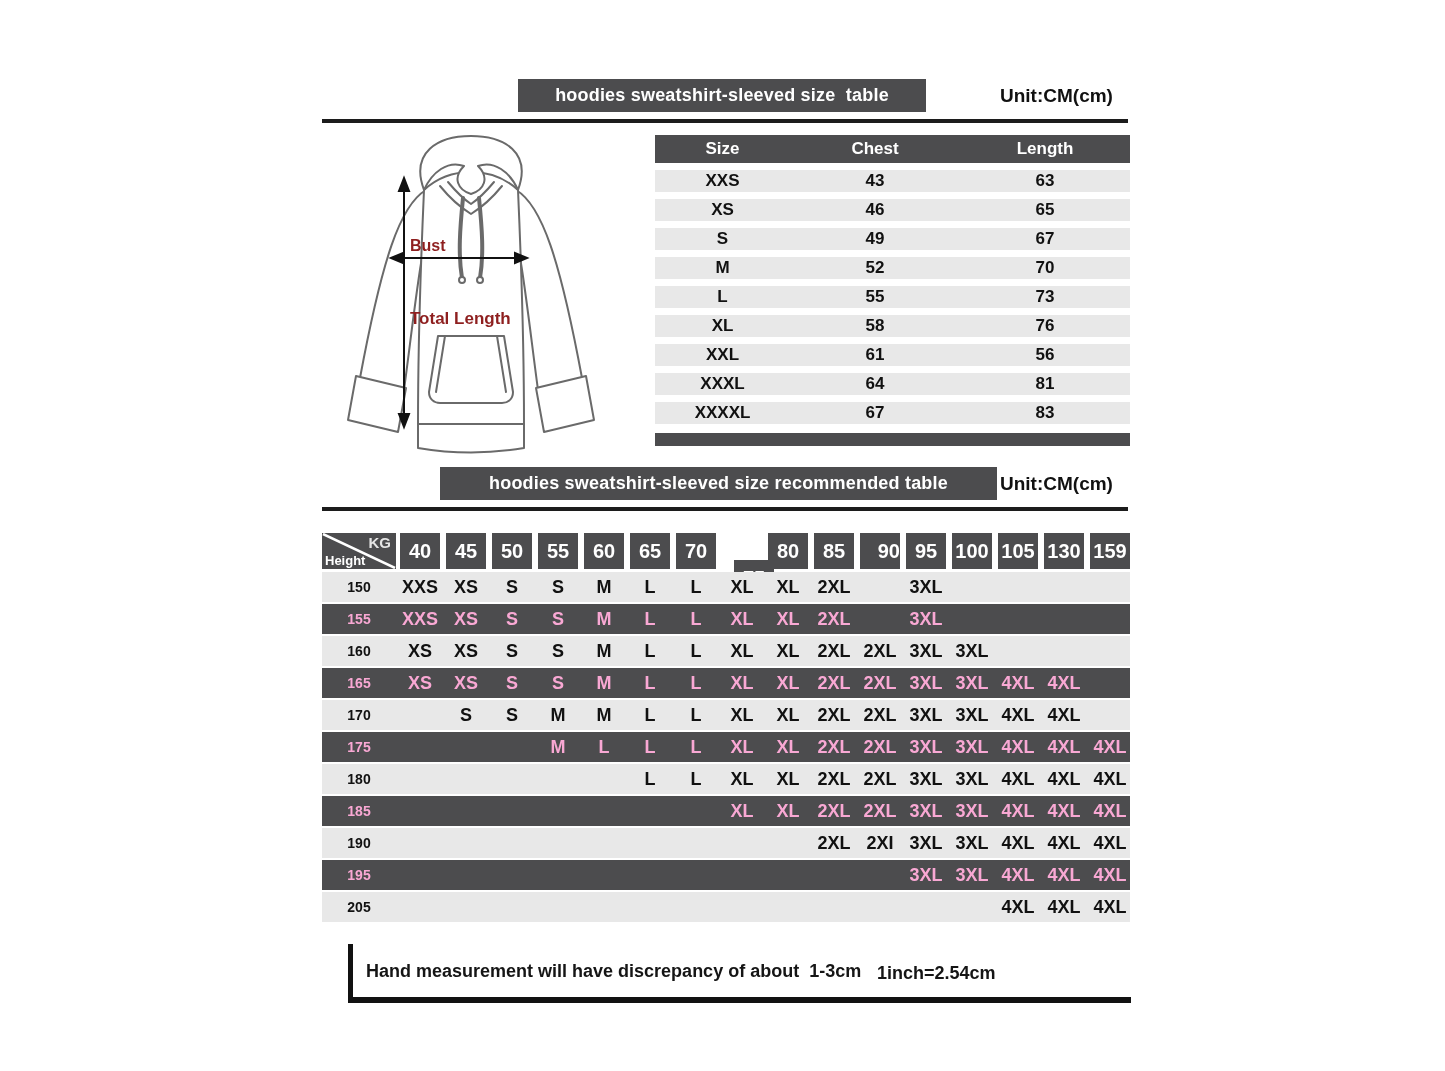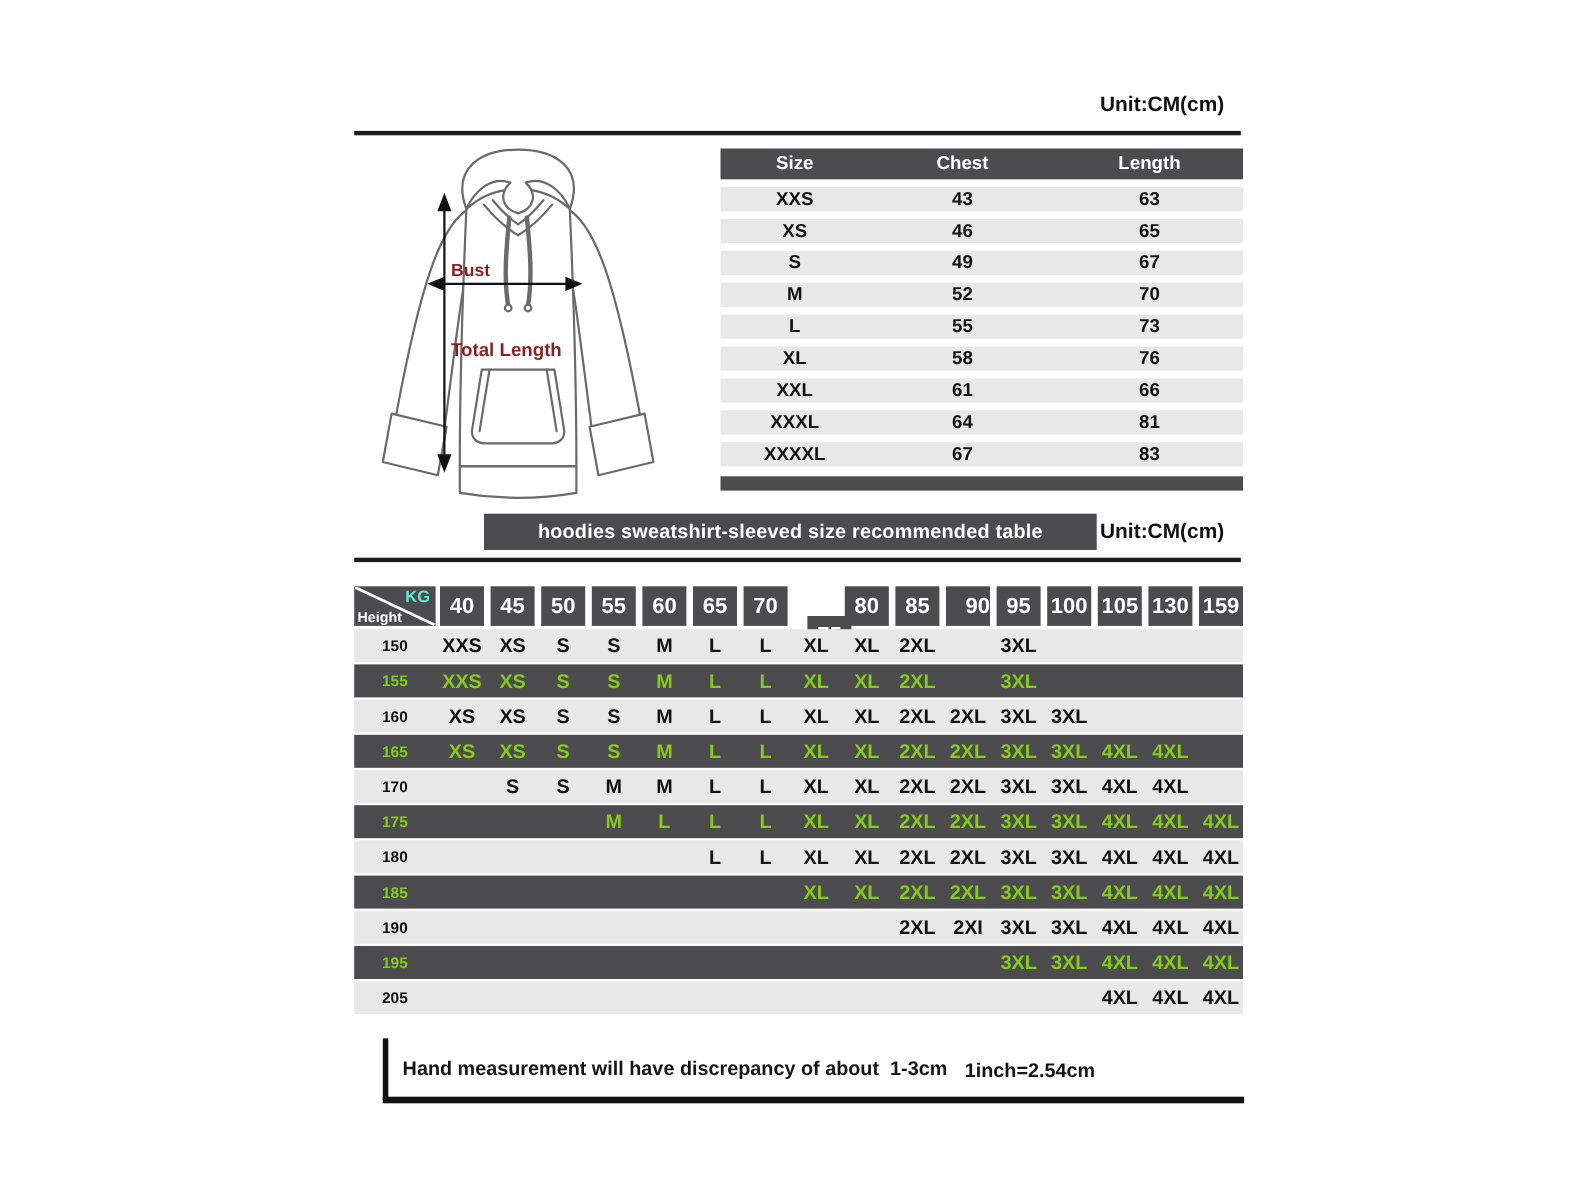--- a/index.html
+++ b/index.html
@@ -27,41 +27,44 @@
   .st-header{display:flex;height:28px;background:#4c4c4e;color:#fff;line-height:28px;}
   .st-row{display:flex;height:22px;background:#e8e8e8;color:#111;line-height:22px;margin-top:7px;}
   .st-cell{text-align:center;font-size:17px;white-space:pre;}
   .stc0{width:135px;}.stc1{width:170px;}.stc2{width:170px;}
   .st-bottom{height:13px;background:#4c4c4e;margin-top:9px;}
   
   .matrix{left:322px;top:533px;width:808px;}
   .mx-header{position:relative;height:36px;}
   .mx-corner{position:absolute;left:0;top:0;width:74px;height:36px;background:#4c4c4e;}
   .mx-corner svg{position:absolute;left:0;top:0;}
-  .mx-corner .kg{position:absolute;right:5px;top:1px;color:#5eead4;font-size:15px;}
+  .mx-corner .kg{position:absolute;right:5px;top:1px;color:#e5e5e5;font-size:15px;}
   .mx-corner .hgt{position:absolute;left:3px;bottom:1px;color:#fff;font-size:13px;}
   .wbox{position:absolute;top:0;width:40px;height:36px;background:#4c4c4e;color:#fff;
         font-size:20px;line-height:36px;text-align:center;}
   .mx-row{position:relative;height:30px;margin-top:2px;}
   .mx-row.first{margin-top:3px;}
   .mx-row.light{background:#e8e8e8;color:#111;}
-  .mx-row.dark{background:#4c4c4e;color:#84cc16;}
+  .mx-row.dark{background:#4c4c4e;color:#f9a8d4;}
   .mx-height{position:absolute;left:0;top:0;width:74px;text-align:center;font-size:14px;line-height:30px;}
   .mx-val{position:absolute;top:0;width:40px;text-align:center;font-size:18px;line-height:30px;white-space:nowrap;}
   
   .f-vline{left:348px;top:944px;width:5px;height:56px;background:#111;}
   .f-hline{left:348px;top:997px;width:783px;height:6px;background:#111;}
   .f-note{left:366px;top:961px;font-size:18px;white-space:pre;text-align:right;}
   .f-conv{left:877px;top:963px;font-size:18px;white-space:pre;}
 </style>
 </head>
 <body>
 
 <div class="canvas">
 
+  <div class="abs bar bar1">
+    <span>hoodies sweatshirt-sleeved size  table</span>
+  </div>
   <div class="abs unit unit1">Unit:CM(cm)</div>
   <div class="abs hline hline1"></div>
 
   <svg class="abs hoodie" viewBox="0 0 302 332" xmlns="http://www.w3.org/2000/svg">
     <g stroke="#6a6a6a" fill="#ffffff" stroke-width="2" stroke-linejoin="round" stroke-linecap="round">
       <path d="M106,60 C80,75 62,130 40,248 L84,260 C94,185 100,125 112,78 Z"></path>
       <path d="M36,246 L86,258 L78,302 L28,290 Z"></path>
       <path d="M196,60 C222,75 240,130 262,248 L218,260 C208,185 202,125 190,78 Z"></path>
       <path d="M266,246 L216,258 L224,302 L274,290 Z"></path>
       <path d="M104,60 C100,150 98,230 98,294 L204,294 C204,230 202,150 198,60 C185,48 168,42 151,42 C134,42 117,48 104,60 Z"></path>
@@ -119,21 +122,21 @@
           <div class="st-cell stc2">73</div>
         </div>
         <div class="st-row">
           <div class="st-cell stc0">XL</div>
           <div class="st-cell stc1">58</div>
           <div class="st-cell stc2">76</div>
         </div>
         <div class="st-row">
           <div class="st-cell stc0">XXL</div>
           <div class="st-cell stc1">61</div>
-          <div class="st-cell stc2">66</div>
+          <div class="st-cell stc2">56</div>
         </div>
         <div class="st-row">
           <div class="st-cell stc0">XXXL</div>
           <div class="st-cell stc1">64</div>
           <div class="st-cell stc2">81</div>
         </div>
         <div class="st-row">
           <div class="st-cell stc0">XXXXL</div>
           <div class="st-cell stc1">67</div>
           <div class="st-cell stc2">83</div>

